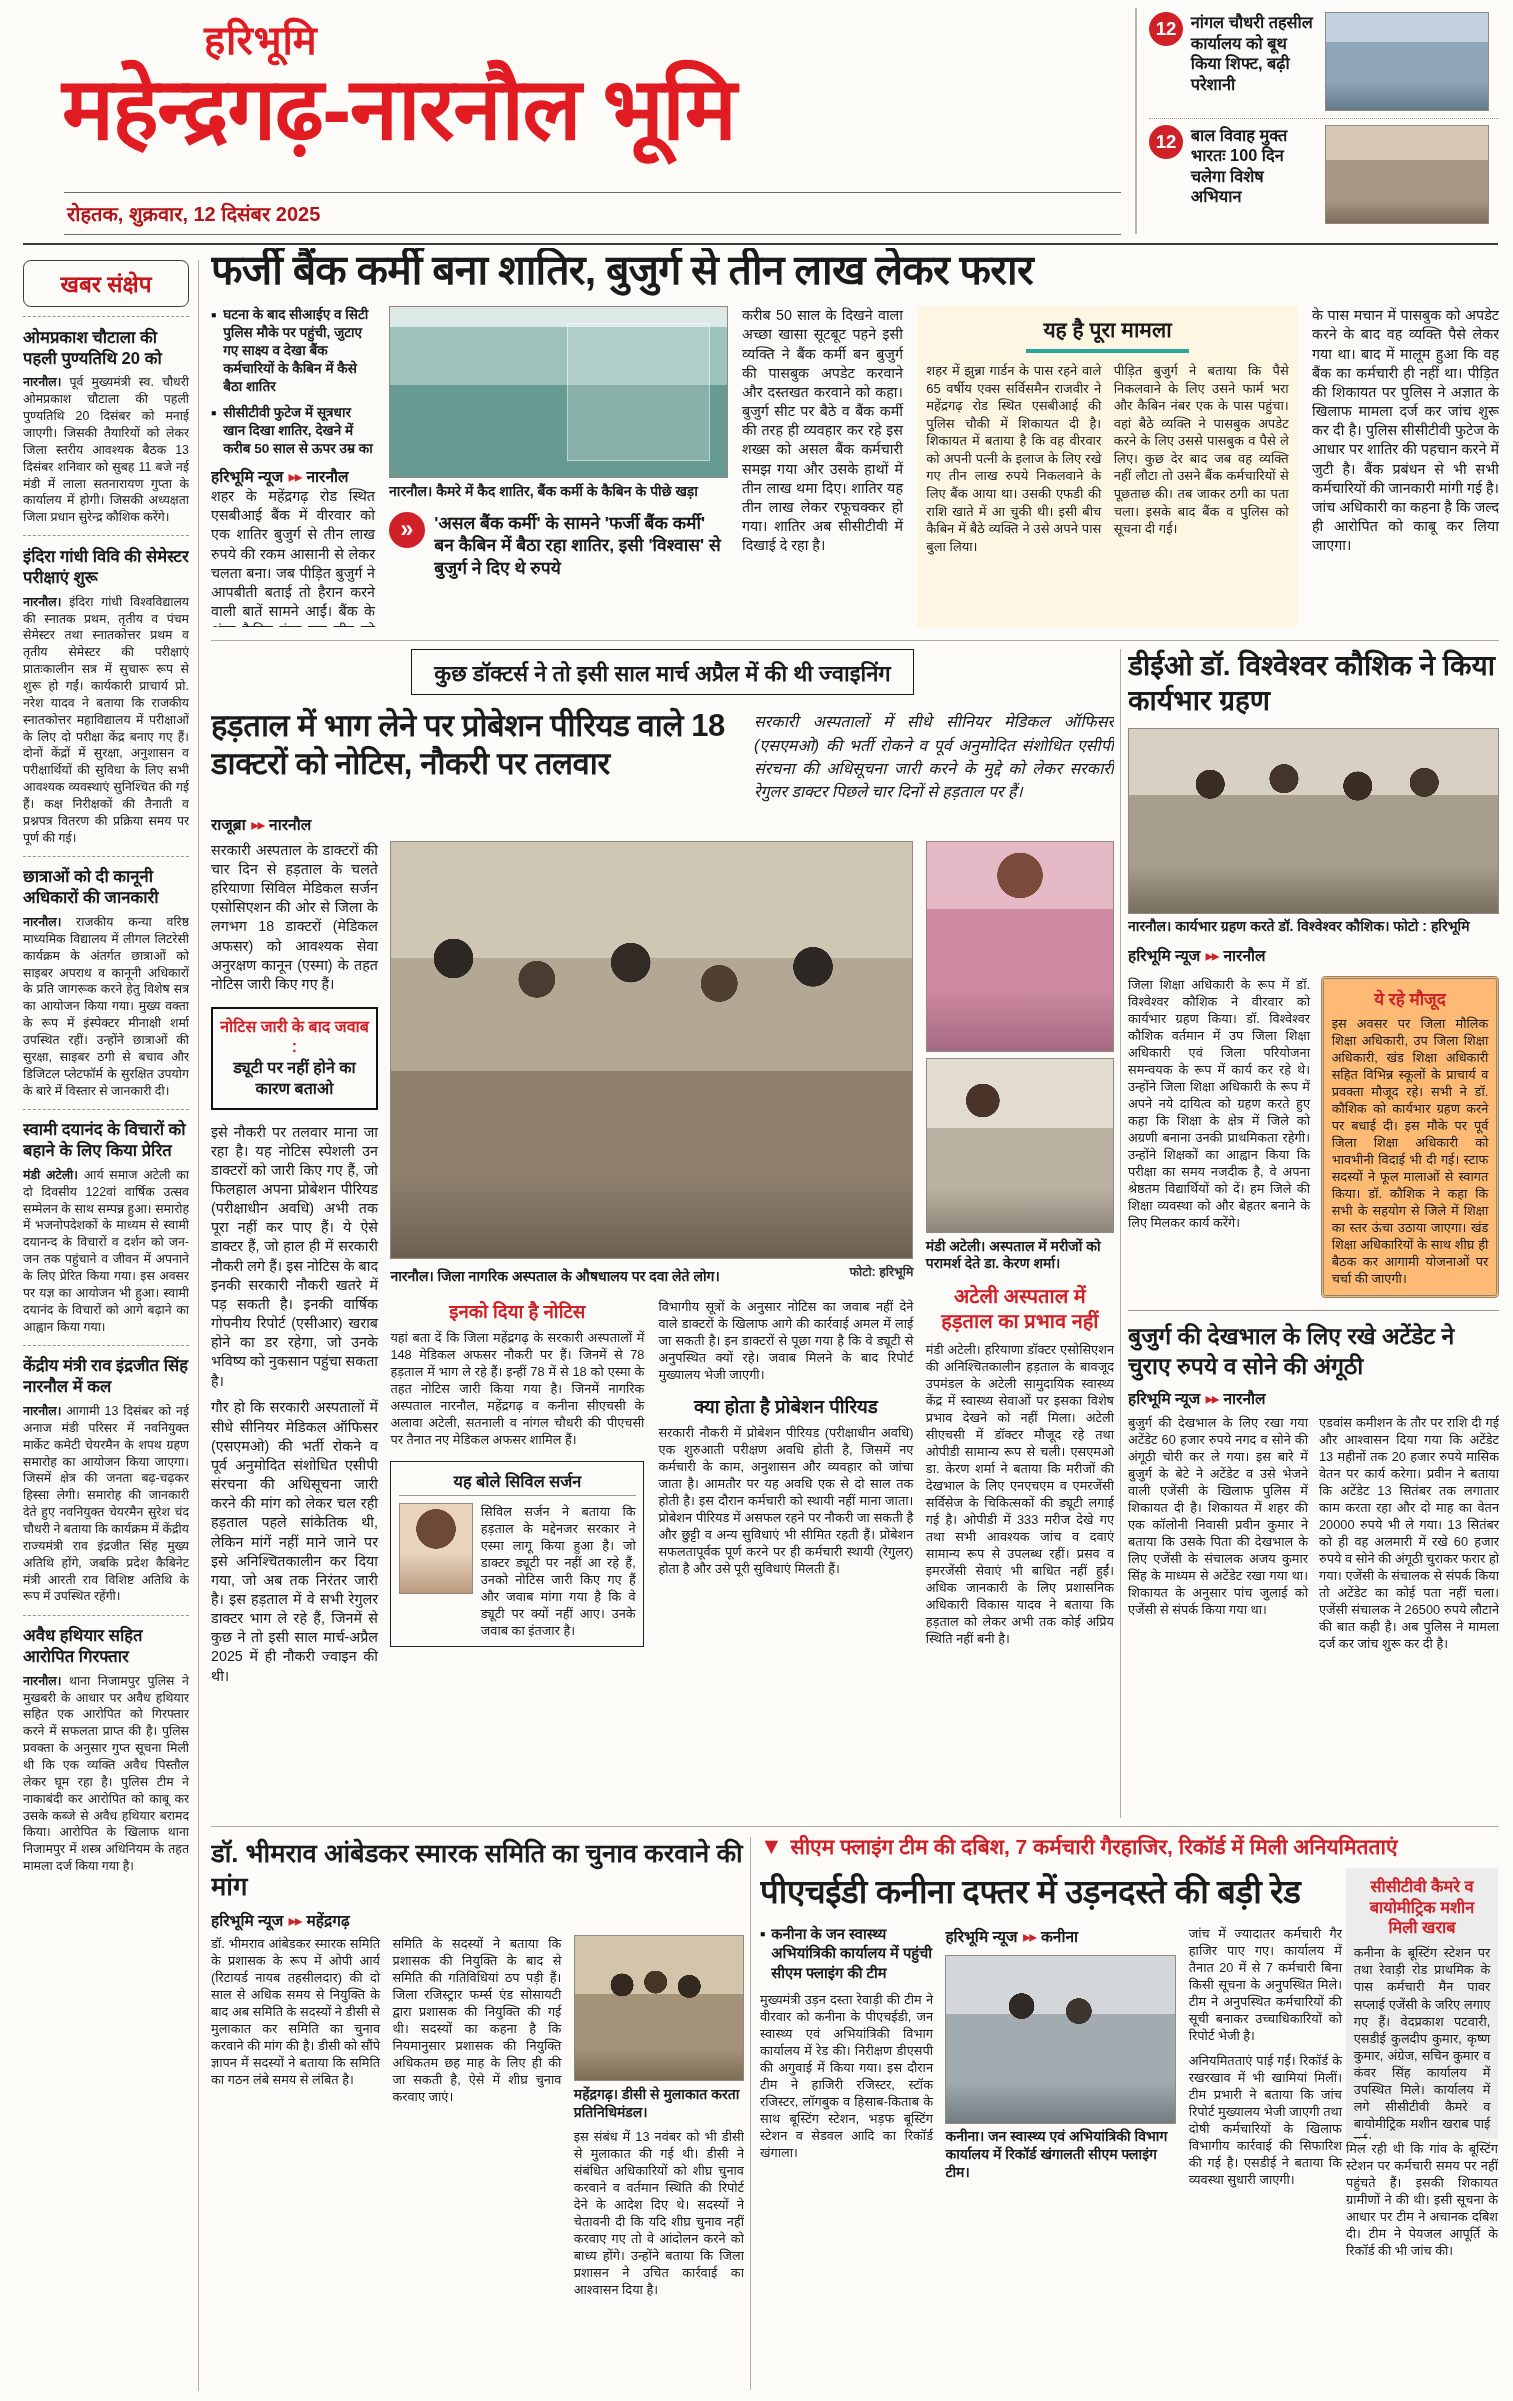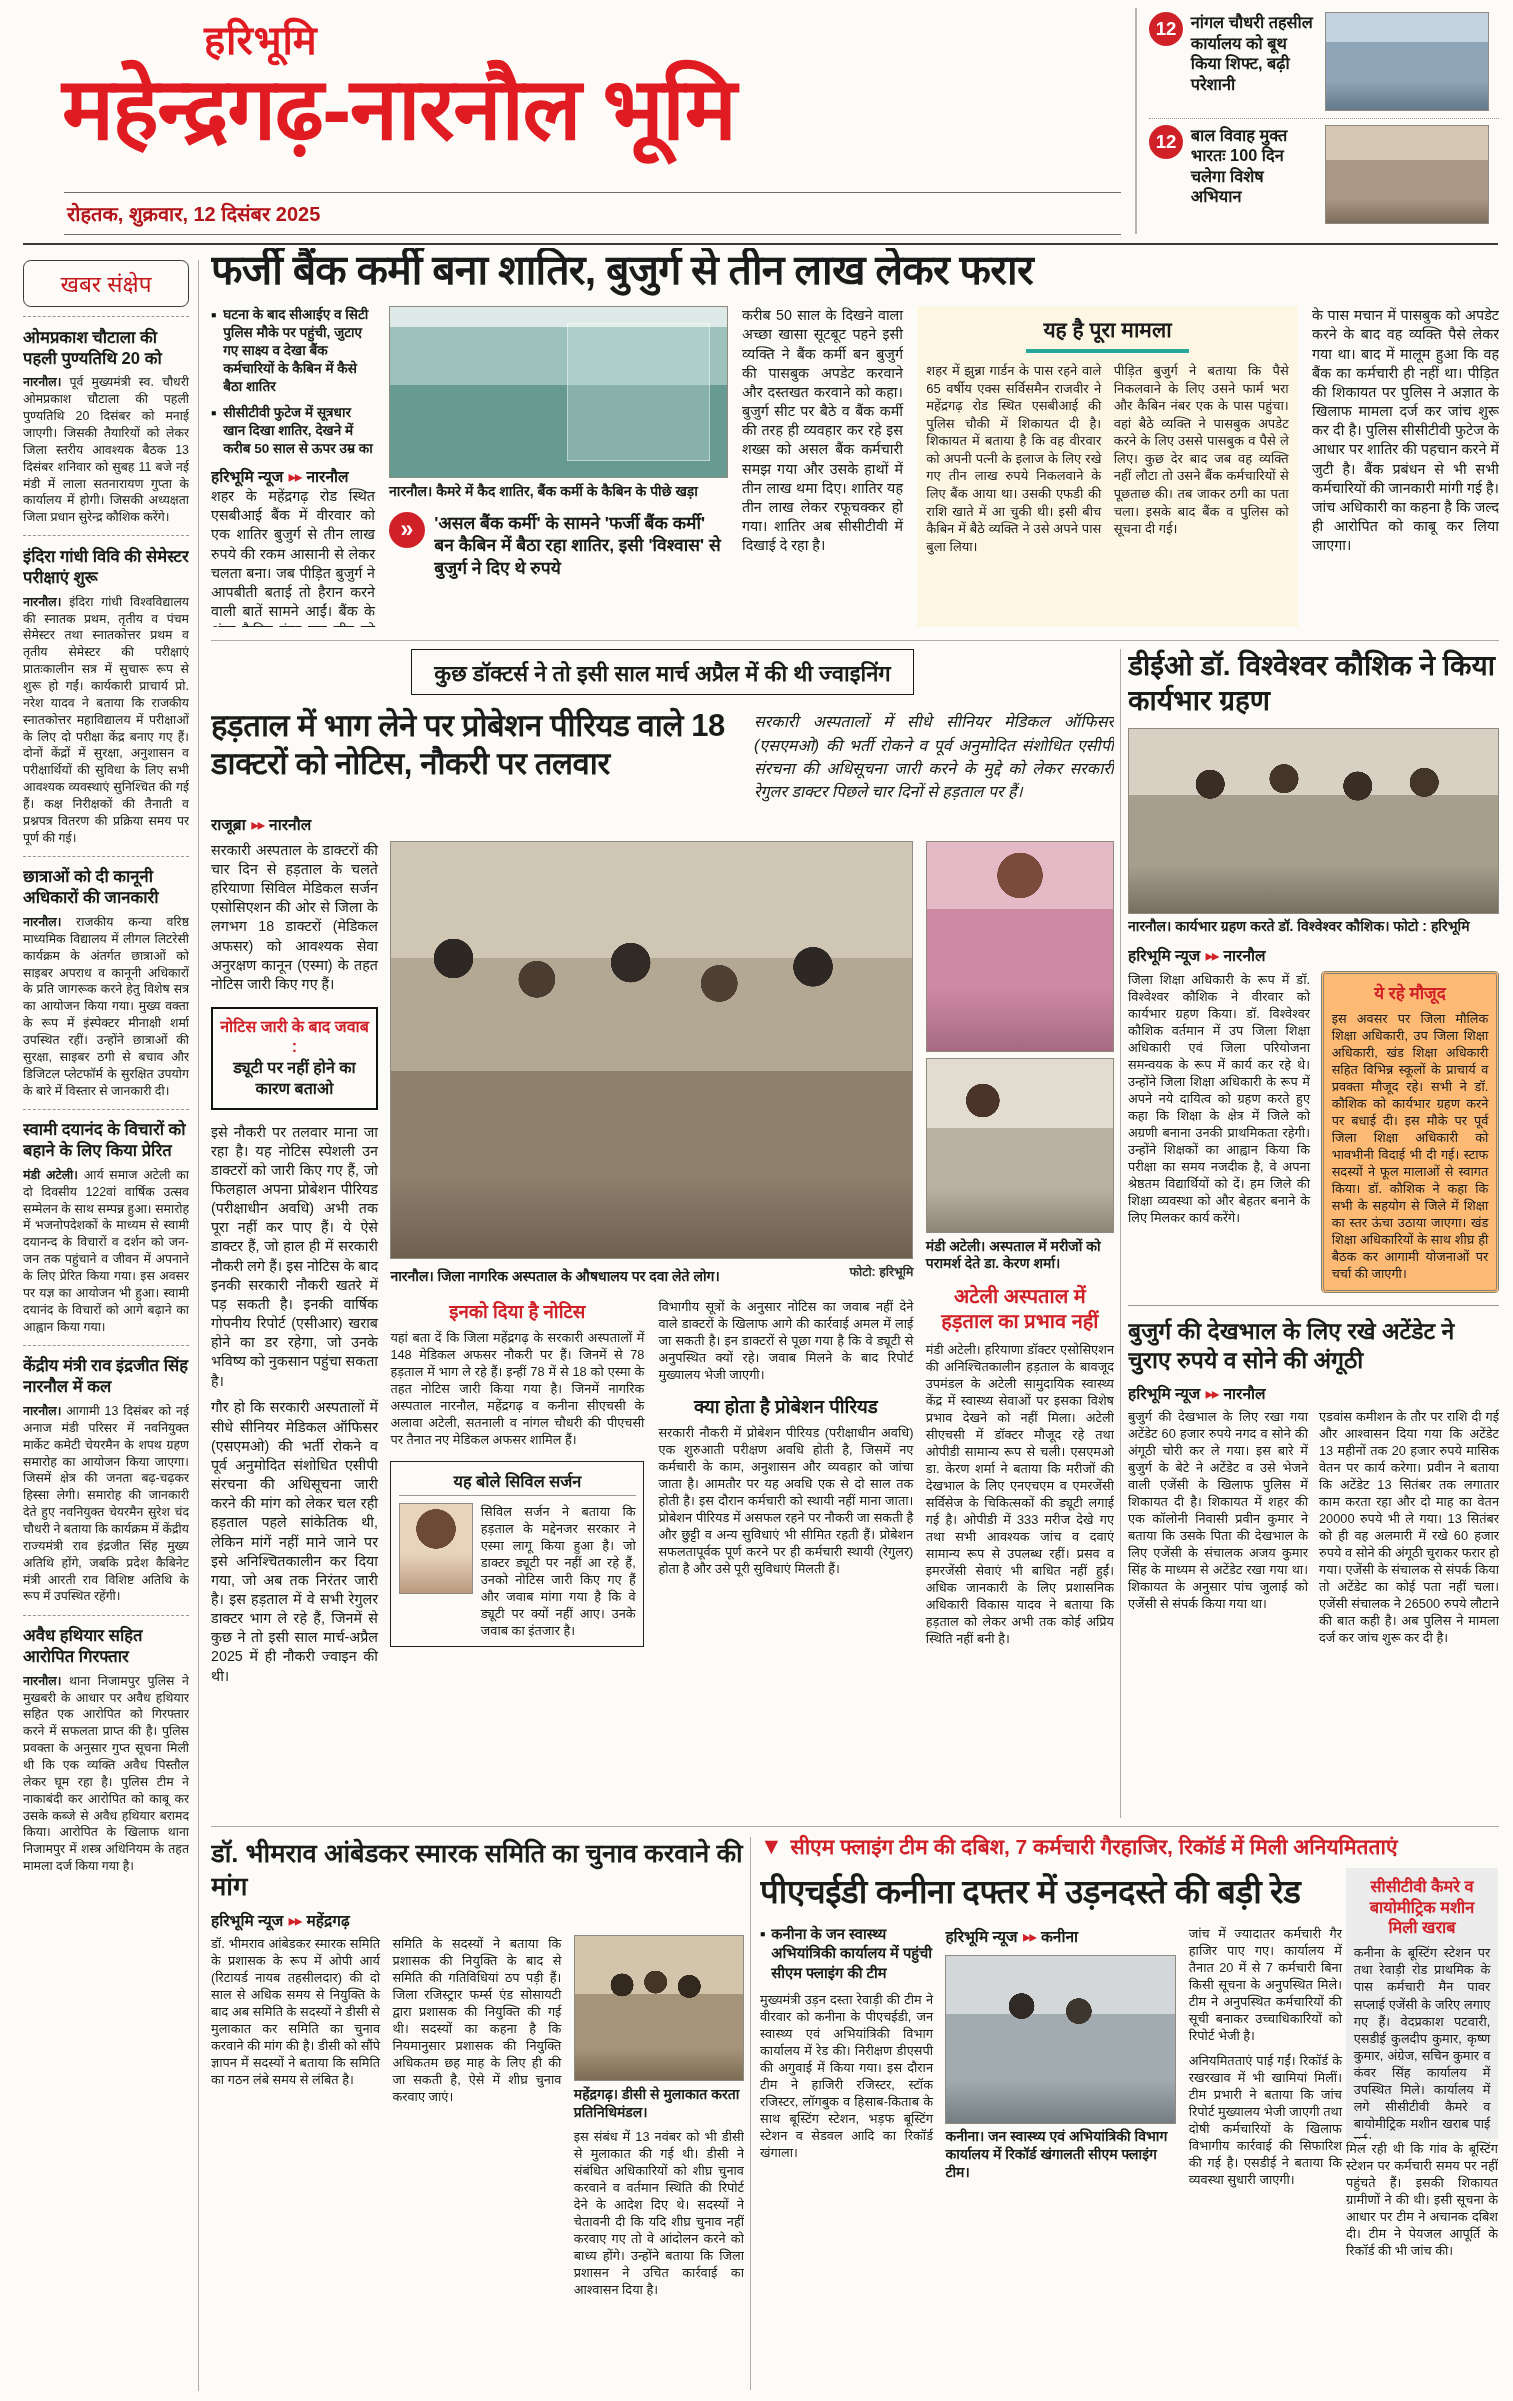--- a/index.html
+++ b/index.html
@@ -25,21 +25,21 @@
   .mast-briefs{position:absolute;left:1149px;top:6.2px;width:350px}
   .mbrief{display:flex;gap:7.7px;align-items:flex-start;padding:6.2px 0}
   .pgbadge{min-width:34px;height:34px;border-radius:50%;background:#d12128;color:#fff;font-weight:800;font-size:18.6px;display:flex;align-items:center;justify-content:center}
   .mbrief-head{width:127px;font-size:16.3px;font-weight:800;line-height:1.26}
   .ph-b{width:164px;height:99px;flex:none}
   .mbrief-sep{border-top:1.5px dotted #9a968c}
   .hrule-top{left:23px;top:243px;width:1475px;height:2.3px;background:#3c3a36}
 
   
   #sidebar{position:absolute;left:23px;top:260px;width:166px;height:2131px;overflow:hidden}
-  .sb-header{border:1.5px solid #3a3a3a;border-radius:7.7px;text-align:center;padding:7px 3.1px;font-size:22.5px;font-weight:400;color:#c4161c;margin-bottom:9.3px}
+  .sb-header{border:1.5px solid #3a3a3a;border-radius:7.7px;text-align:center;padding:7px 3.1px;font-size:22.5px;font-weight:700;color:#c4161c;margin-bottom:9.3px}
   .sb-item{padding:9.3px 0;border-top:0.8px dashed #9a968c}
   .sb-item:first-of-type{border-top:none;padding-top:1.5px}
   .sb-head{font-size:16.6px;font-weight:800;line-height:1.28;margin-bottom:5.4px}
   .sb-body{font-size:12.4px;line-height:1.36;text-align:justify}
   .sb-city{font-weight:800}
   .vrule-sb{left:198px;top:260px;width:0.8px;height:2131px}
 
   
   #lead{position:absolute;left:211px;top:248px;width:1288px;height:379px;overflow:hidden}
   .lead-head{font-size:41px;font-weight:800;line-height:1.12;letter-spacing:-0.8px}
@@ -86,21 +86,21 @@
   .ph-pink{width:100%;height:211px}
   .ph-atteli{width:100%;height:175px;margin-top:6.2px}
   .atteli-title{color:#d12128;font-size:20px;font-weight:800;text-align:center;line-height:1.25;margin:11px 0 6.2px}
   .vrule-doc{left:1120px;top:649px;width:0.8px;height:1169px}
 
   
   #rightcol{position:absolute;left:1128px;top:649px;width:371px;height:1169px;overflow:hidden}
   .deo-headline{font-size:28px;font-weight:800;line-height:1.24}
   .ph-deo{width:100%;height:186px;margin-top:9.3px}
   .deo-byline{margin:7.7px 0 4.6px}
-  .deo-row{display:flex;gap:11px;margin-top:4px}
+  .deo-row{display:flex;gap:11px;margin-top:10px}
   .deo-text{flex:1}
   .present-box{width:178px;flex:none;border:3.1px double #8a8272;background:#fdba74;padding:7.7px;border-radius:4.6px}
   .present-title{color:#d12128;font-size:17px;font-weight:800;text-align:center;margin-bottom:5.4px}
   .att{border-top:0.8px solid #9a968c;margin-top:12.4px;padding-top:11px}
   .att-headline{font-size:23px;font-weight:800;line-height:1.27}
   .att-byline{margin:6.2px 0 4.6px}
   .att-cols{display:flex;gap:11px;margin-top:3.1px}
   .att-col{flex:1}
 
   

